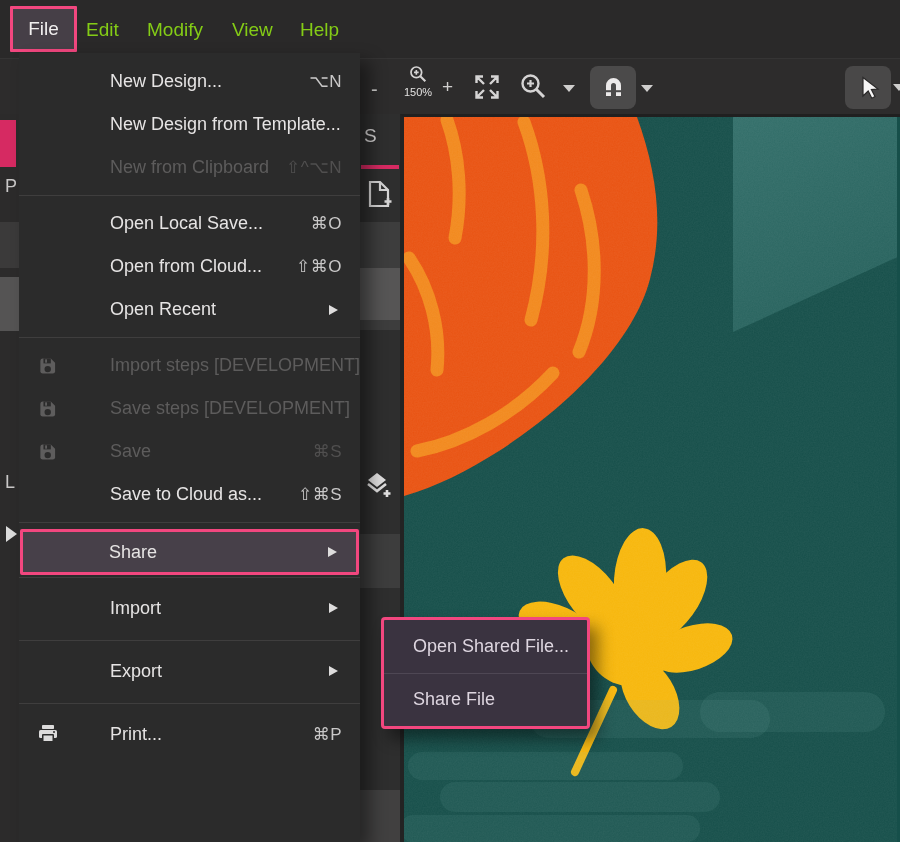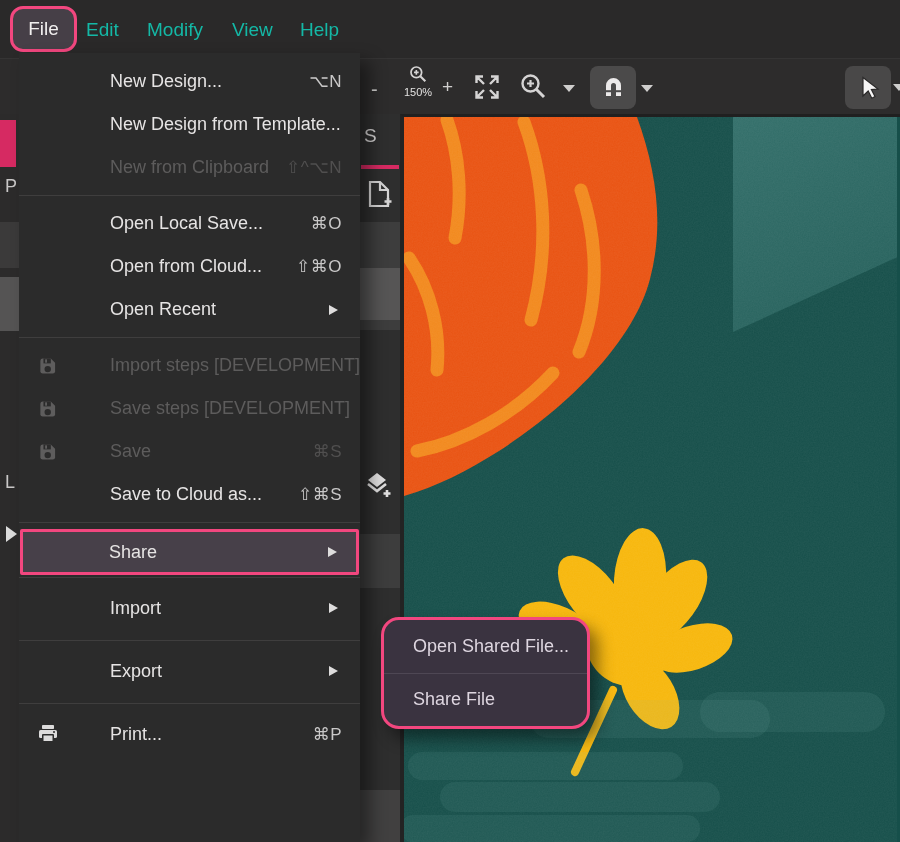--- a/index.html
+++ b/index.html
@@ -2,23 +2,23 @@
 <html><head>
 <meta charset="utf-8">
 <style>
   html,body{margin:0;padding:0;background:#1d1d1d;}
   #app{position:relative;width:900px;height:842px;overflow:hidden;background:#2b2b2b;
        font-family:"Liberation Sans",sans-serif;-webkit-font-smoothing:antialiased;}
 
   
   .topbar{position:absolute;left:0;top:0;width:900px;height:58px;background:#2a2929;z-index:40;}
   .mb-file{position:absolute;left:10px;top:6px;width:67px;height:46px;box-sizing:border-box;
-           border:3px solid #f2477f;border-radius:13px;background:#463f47;display:flex;
+           border:3px solid #f2477f;border-radius:1px;background:#463f47;display:flex;
            align-items:center;justify-content:center;font-size:19px;color:#f1efef;cursor:default;}
-  .mb-item{position:absolute;top:19px;font-size:19px;color:#14b8a6;cursor:default;}
+  .mb-item{position:absolute;top:19px;font-size:19px;color:#84cc16;cursor:default;}
   .mb-edit{left:86px}.mb-modify{left:147px}.mb-view{left:232px}.mb-help{left:300px}
 
   
   .toolbar{position:absolute;left:0;top:58px;width:900px;height:56px;background:#2d2c2c;
            border-top:1px solid #353434;box-sizing:border-box;z-index:30;}
   .toolbar .abs{position:absolute;}
   .tb-minus{left:371px;top:19px;font-size:20px;color:#cfcecd;}
   .tb-zoomwrap{left:398px;top:5px;width:40px;text-align:center;}
   .tb-zoomlvl{display:block;font-size:11px;color:#e2e1e0;margin-top:-2px;}
   .tb-plus{left:442px;top:17px;font-size:19px;color:#cfcecd;}
@@ -73,21 +73,21 @@
   .mi-arrow{position:absolute;right:22px;top:50%;transform:translateY(-50%);width:0;height:0;
             border-left:9px solid #dedddd;border-top:5.5px solid transparent;border-bottom:5.5px solid transparent;}
   .menu-sep{height:1px;background:#3f3e3e;margin:6px 0;}
   .menu-sep.flush{margin:2px 0 0 0;}
   .menu-item.highlighted{height:46px;width:339px;margin-left:1px;border:3px solid #f2477f;
             border-radius:2px;background:#474049;padding:0 15px 0 46px;}
   .menu-item.highlighted .mi-arrow{right:19px;}
 
   
   .share-submenu{position:absolute;left:381px;top:617px;width:209px;height:112px;box-sizing:border-box;
-            border:3px solid #f2477f;border-radius:18px;background:#3a3340;z-index:60;
+            border:3px solid #f2477f;border-radius:4px;background:#3a3340;z-index:60;
             box-shadow:8px 10px 16px rgba(0,0,0,.45);display:flex;flex-direction:column;}
   .sub-item{flex:1;display:flex;align-items:center;padding-left:29px;font-size:18px;color:#ded6e0;cursor:default;}
   .sub-sep{height:1px;background:#4e4754;}
 </style>
 </head>
 <body>
 
 <div id="app">
 
   <div class="canvas">

